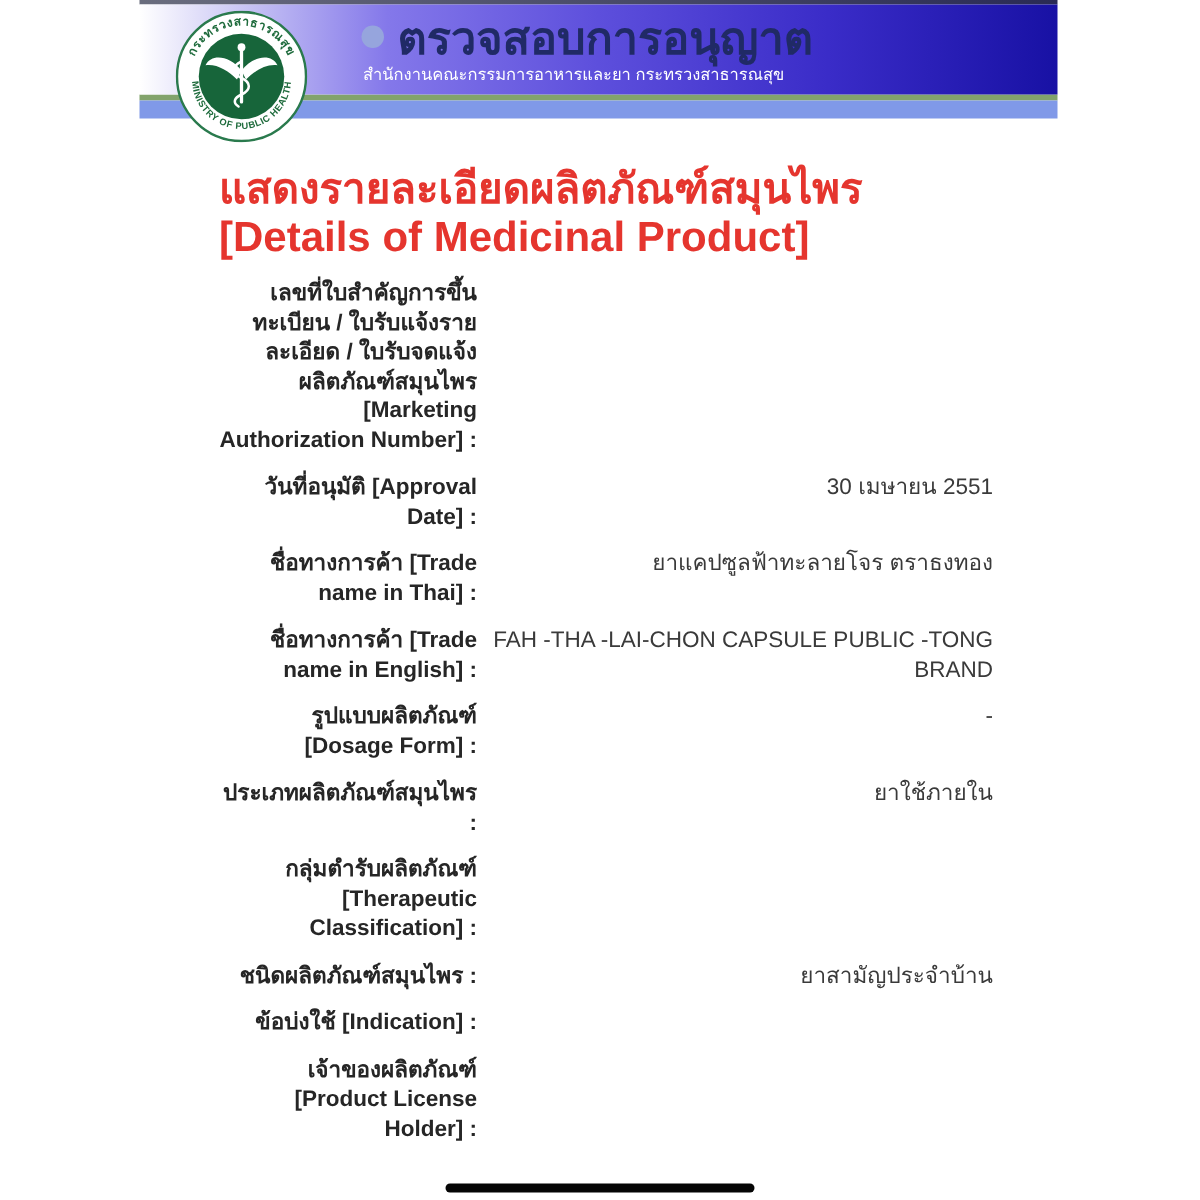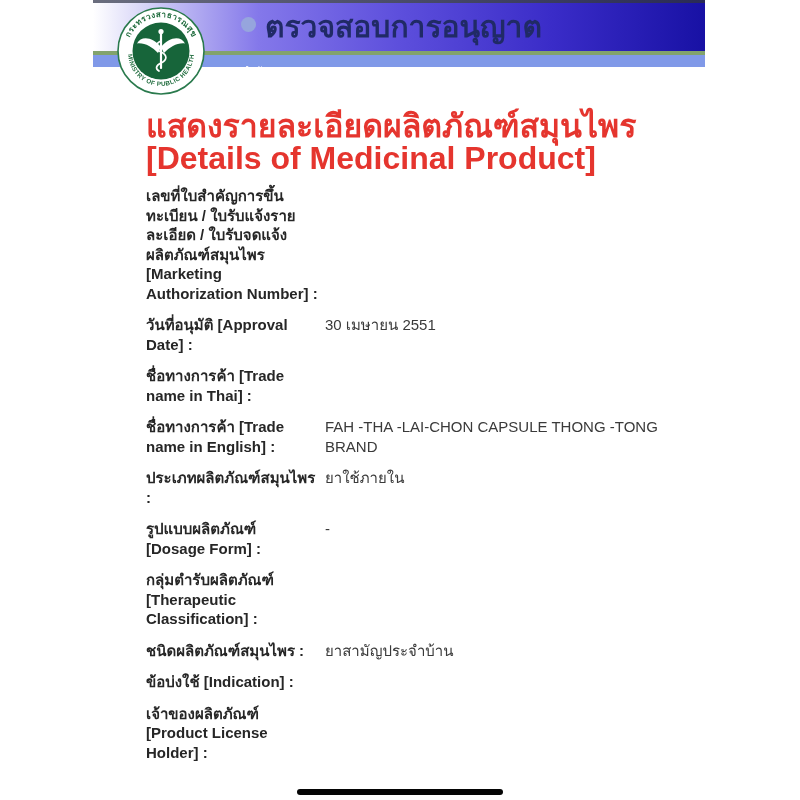--- a/index.html
+++ b/index.html
@@ -15,21 +15,21 @@
 
   
   .frame {
     position: absolute; left: 93px; top: 0; width: 612px;
   }
   .top-strip {
     height: 3px;
     background: linear-gradient(to right, #6a6d7e, #2a2b55);
   }
   .header-bar {
-    height: 48px;
+    height: 60px;
     position: relative;
     background: linear-gradient(to right,
       #ffffff 0%, #c6c2f4 12%, #8478ea 27%,
       #5d4fdc 50%, #3a2cc8 75%, #1811a4 100%);
   }
   .green-line { height: 4px; background: #82a36c; }
   .blue-bar   { height: 12px; background: #8099e8; }
 
   .moph-logo {
     position: absolute; left: 24px; top: 7px;
@@ -45,38 +45,38 @@
     width: 15px; height: 15px; border-radius: 50%;
     background: #96a5dd;
     margin-top: 9px;
     flex: none;
   }
   .header-title {
     font-size: 30px; font-weight: 700;
     color: #202a66; line-height: 38px;
   }
   .header-subtitle {
-    position: absolute; left: 149px; top: 59px;
+    position: absolute; left: 149px; top: 37px;
     font-size: 11px; color: #ffffff; white-space: nowrap;
   }
 
   
   .content {
     position: absolute; left: 146px; top: 110px; width: 516px;
   }
   .page-title {
     margin: 0 0 12px 0;
-    font-size: 32px; line-height: 32px;
+    font-size: 28px; line-height: 32px;
     font-weight: 600;
     color: #e5352e;
   }
   .row {
     display: flex; align-items: flex-start;
     margin-bottom: 12px;
-    font-size: 15px; line-height: 19.5px;
+    font-size: 15px; line-height: 19.5px; text-align: right;
   }
   .lbl {
     width: 172px; margin-right: 7px; flex: none;
     font-weight: 700; color: #262626;
   }
   .val { flex: 1; color: #3a3a3a; }
 
   
   .home-indicator {
     position: absolute; left: 297px; top: 789px;
@@ -134,35 +134,36 @@
   </div>
 
   <div class="row">
     <div class="lbl">วันที่อนุมัติ [Approval Date] :</div>
     <div class="val">30 เมษายน 2551</div>
   </div>
 
 
   <div class="row">
     <div class="lbl">ชื่อทางการค้า [Trade name in Thai] :</div>
+    <div class="val">ยาแคปซูลฟ้าทะลายโจร ตราธงทอง</div>
   </div>
 
   <div class="row">
     <div class="lbl">ชื่อทางการค้า [Trade name in English] :</div>
-    <div class="val">FAH -THA -LAI-CHON CAPSULE THONG -TONG BRAND</div>
+    <div class="val">FAH -THA -LAI-CHON CAPSULE PUBLIC -TONG BRAND</div>
+  </div>
+
+  <div class="row">
+    <div class="lbl">รูปแบบผลิตภัณฑ์ [Dosage Form] :</div>
+    <div class="val">-</div>
   </div>
 
   <div class="row">
     <div class="lbl">ประเภทผลิตภัณฑ์สมุนไพร :</div>
     <div class="val">ยาใช้ภายใน</div>
-  </div>
-
-  <div class="row">
-    <div class="lbl">รูปแบบผลิตภัณฑ์ [Dosage Form] :</div>
-    <div class="val">-</div>
   </div>
 
   <div class="row">
     <div class="lbl">กลุ่มตำรับผลิตภัณฑ์ [Therapeutic Classification] :</div>
     <div class="val"></div>
   </div>
 
   <div class="row">
     <div class="lbl">ชนิดผลิตภัณฑ์สมุนไพร :</div>
     <div class="val">ยาสามัญประจำบ้าน</div>

